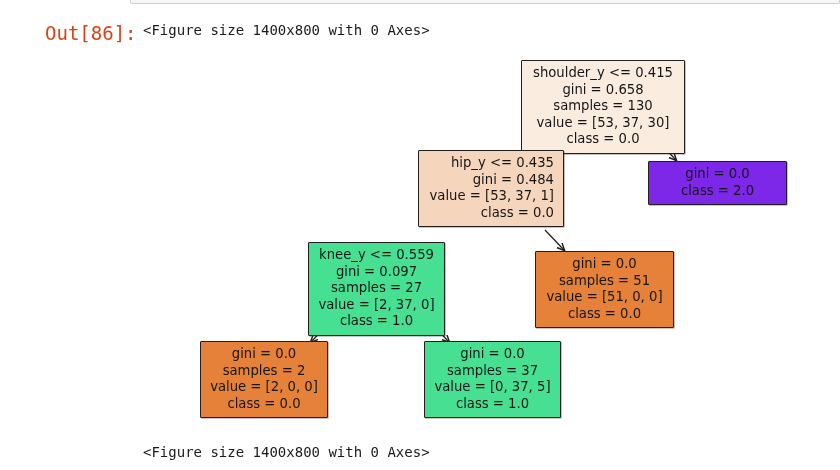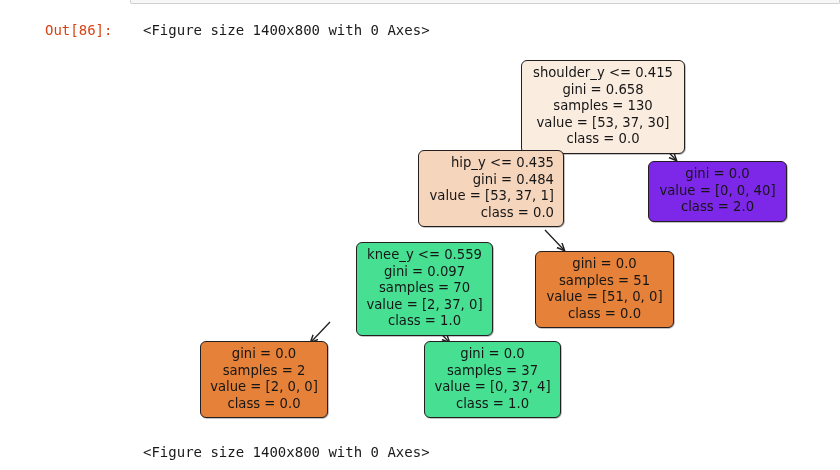--- a/index.html
+++ b/index.html
@@ -17,21 +17,21 @@
     border-radius:0 0 2px 2px;
   }
   #cell-stub-text {
     position:absolute; left:8px; top:-2px;
     font-family:"DejaVu Sans Mono", monospace; font-size:13px;
     color:#303030; white-space:pre;
   }
 
   .out-prompt {
     position:absolute; left:45px; top:22px;
-    font-family:"DejaVu Sans Mono", monospace; font-size:14px;
+    font-family:"DejaVu Sans Mono", monospace; font-size:19px;
     color:#d84315; letter-spacing:0px; white-space:pre;
   }
   .out-text {
     position:absolute; left:143px; top:22px;
     font-family:"DejaVu Sans Mono", monospace; font-size:14px;
     color:#1a1a1a; white-space:pre;
   }
   .out-text-bottom {
     position:absolute; left:143px; top:444px;
     font-family:"DejaVu Sans Mono", monospace; font-size:14px;
@@ -40,21 +40,21 @@
 
   
   #tree { position:absolute; left:0; top:0; width:840px; height:470px; }
 
   #arrows { position:absolute; left:0; top:0; width:840px; height:470px;
             pointer-events:none; }
 
   .node {
     position:absolute;
     border:1px solid #231f20;
-    border-radius:6px;
+    border-radius:1px;
     text-align:center;
     font-family:"DejaVu Sans", sans-serif;
     font-size:13.2px;
     line-height:16.6px;
     color:#161616;
     padding:4px 9px 5px 9px;
     white-space:nowrap;
     box-shadow:0.8px 0.8px 0 rgba(0,0,0,0.30);
   }
   .node .ln { display:block; }
@@ -97,28 +97,27 @@
 
   <div class="node" style="left:418px; top:150px; width:146px; background:#f6d5bd;text-align:right;">
     <span class="ln">hip_y &lt;= 0.435</span>
     <span class="ln">gini = 0.484</span>
     <span class="ln">value = [53, 37, 1]</span>
     <span class="ln">class = 0.0</span>
   </div>
 
   <div class="node" style="left:648px; top:161px; width:139px; background:#7d27e8;">
     <span class="ln">gini = 0.0</span>
-    <span class="ln">value = [0, 0, 40]</span>
     <span class="ln">class = 2.0</span>
   </div>
 
-  <div class="node" style="left:308px; top:242px; width:137px; background:#47e093;margin-left:48px;">
+  <div class="node" style="left:308px; top:242px; width:137px; background:#47e093;">
     <span class="ln">knee_y &lt;= 0.559</span>
     <span class="ln">gini = 0.097</span>
-    <span class="ln">samples = 70</span>
+    <span class="ln">samples = 27</span>
     <span class="ln">value = [2, 37, 0]</span>
     <span class="ln">class = 1.0</span>
   </div>
 
   <div class="node" style="left:535px; top:251px; width:139px; background:#e58139;">
     <span class="ln">gini = 0.0</span>
     <span class="ln">samples = 51</span>
     <span class="ln">value = [51, 0, 0]</span>
     <span class="ln">class = 0.0</span>
   </div>
@@ -126,19 +125,19 @@
   <div class="node" style="left:200px; top:341px; width:128px; background:#e58139;">
     <span class="ln">gini = 0.0</span>
     <span class="ln">samples = 2</span>
     <span class="ln">value = [2, 0, 0]</span>
     <span class="ln">class = 0.0</span>
   </div>
 
   <div class="node" style="left:424px; top:341px; width:137px; background:#47e093;">
     <span class="ln">gini = 0.0</span>
     <span class="ln">samples = 37</span>
-    <span class="ln">value = [0, 37, 4]</span>
+    <span class="ln">value = [0, 37, 5]</span>
     <span class="ln">class = 1.0</span>
   </div>
 
 </div>
 
 <div class="out-text-bottom">&lt;Figure size 1400x800 with 0 Axes&gt;</div>
 
 </body></html>

